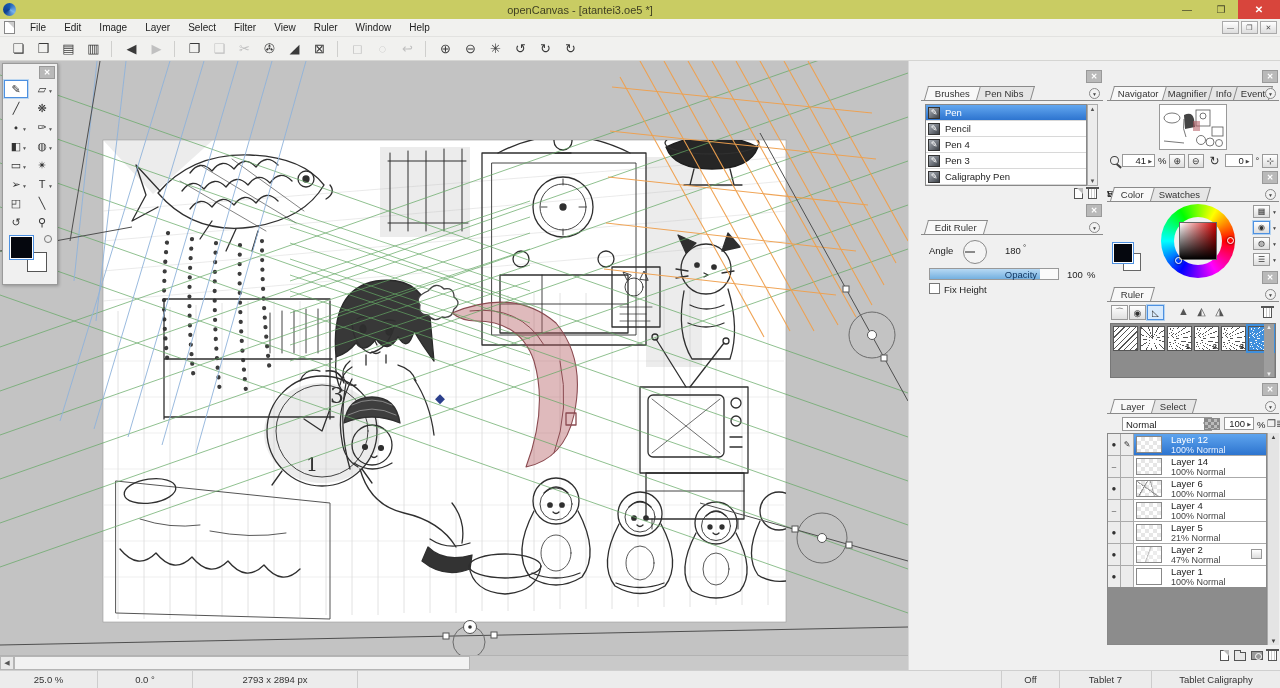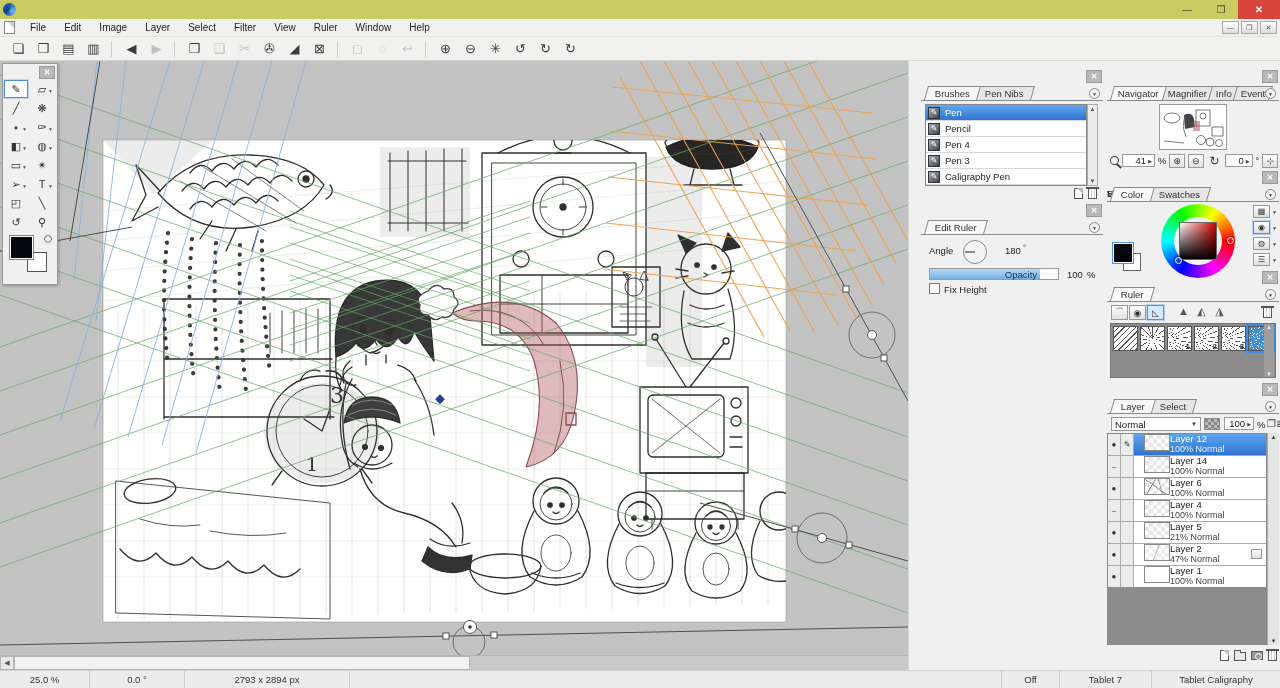--- a/index.html
+++ b/index.html
@@ -114,46 +114,47 @@
 .name-perspective-ruler-2-active .lab{color:#fff}
 .rvscroll{position:absolute;right:1px;top:0;width:10px;height:100%;background:#9e9e9e;display:flex;flex-direction:column;justify-content:space-between;align-items:center;font-size:6px;color:#eee}
 
 .blendbox{position:absolute;width:90px;height:14px;border:1px solid #999;background:#fff;display:flex;align-items:center;justify-content:space-between;padding:0 3px;font-size:9.5px}
 .blendbox .dd{font-size:6px;color:#333}
 .lmini{position:absolute;width:16px;height:12px;border:1px solid #888;background:repeating-conic-gradient(#bbb 0 25%,#888 0 50%) 0 0/6px 6px}
 .licon{position:absolute;font-size:10px;color:#444}
 .llist{position:absolute;background:#fff;border:1px solid #888;overflow:hidden}
 .layer-row{height:22px;display:flex;border-bottom:1px solid #aaa}
 .lcell{width:13px;border-right:1px solid #aaa;background:#ececec;display:flex;align-items:center;justify-content:center;font-size:8px;color:#333}
-.lmain{flex:1;display:flex;gap:0;padding-left:10px;position:relative}
+.lmain{flex:1;display:flex;align-items:center;gap:9px;padding-left:2px;position:relative}
 .layer-row.selected .lmain{background:linear-gradient(#5ea4ee,#2d74cf);color:#fff}
 .lthumb{width:26px;height:17px;border:1px solid #888;background:#fff}
 .thumb-checker{background:repeating-conic-gradient(#e6e6e6 0 25%,#fff 0 50%) 0 0/8px 8px}
 .thumb-sketch{background:linear-gradient(35deg,transparent 44%,#888 45%,transparent 50%),linear-gradient(120deg,transparent 30%,#777 31%,transparent 36%),linear-gradient(75deg,transparent 60%,#999 61%,transparent 66%),repeating-conic-gradient(#e6e6e6 0 25%,#fff 0 50%) 0 0/8px 8px}
 .thumb-faint{background:linear-gradient(110deg,transparent 45%,#bbb 46%,transparent 52%),repeating-conic-gradient(#ececec 0 25%,#fff 0 50%) 0 0/8px 8px}
 .thumb-white{background:#fff}
 .lname{font-size:9.5px;line-height:10px}
 .ldetail{font-size:9px;color:#444;line-height:10px}
 .layer-row.selected .ldetail{color:#eaf2ff}
 .badge-ico{display:none;position:absolute;right:4px;top:5px;width:11px;height:10px;border:1px solid #999;background:linear-gradient(#fff,#ddd)}
 .layer-row.badge .badge-ico{display:block}
 .ldark{position:absolute;background:#8c8c8c;border:1px solid #888;border-top:none}
 .lscroll{position:absolute;width:12px;display:flex;flex-direction:column;justify-content:space-between;align-items:center;font-size:6px;color:#444;background:#e4e4e4;border-left:1px solid #aaa;padding:1px 0}
 
 .statusbar{height:18px;background:#ececec;border-top:1px solid #cfcfcf;display:flex;align-items:stretch;font-size:9.5px;color:#333}
 .sseg{display:flex;align-items:center;justify-content:center;border-right:1px solid #cdcdcd;padding:0 6px}
-.sseg.s1{width:90px}.sseg.s2{width:95px}.sseg.s3{width:165px}
+.sseg.s1{width:98px}.sseg.s2{width:95px}.sseg.s3{width:165px}
 .sflex{flex:1;border-right:1px solid #cdcdcd}
 .sseg.s4{width:58px}.sseg.s5{width:92px}.sseg.s6{width:128px;border-right:none}
 </style>
 </head>
 <body>
 
 <div class="titlebar">
   <div class="app-logo"></div>
+  <div class="title-text">openCanvas - [atantei3.oe5 *]</div>
   <div class="winbtns">
     <div class="wbtn">—</div>
     <div class="wbtn">❐</div>
     <div class="wbtn close">✕</div>
   </div>
 </div>
 
 <div class="menubar">
   <div class="mdoc"></div>
   <div class="menu-item">File</div>
@@ -721,21 +722,21 @@
     <div class="panel" style="left:198px;top:338px;width:172px;height:264px">
       <div class="tabs">
         <div class="tab active">
             <span>Layer</span>
           </div>
           <div class="tab">
             <span>Select</span>
           </div>
         <div class="tabdd">▼</div>
       </div>
-      <div class="blendbox" style="left:4px;top:18px">
+      <div class="blendbox" style="left:15px;top:18px">
         <span>Normal</span>
           <span class="dd">▼</span>
       </div>
       <div class="lmini" style="left:97px;top:19px"></div>
       <div class="valbox" style="position:absolute;left:117px;top:18px;width:30px">
         <span>100</span>
           <span class="spin">▶</span>
       </div>
       <span class="unit" style="position:absolute;left:150px;top:20px">%</span>
       <span class="licon" style="left:160px;top:19px">❐</span>

